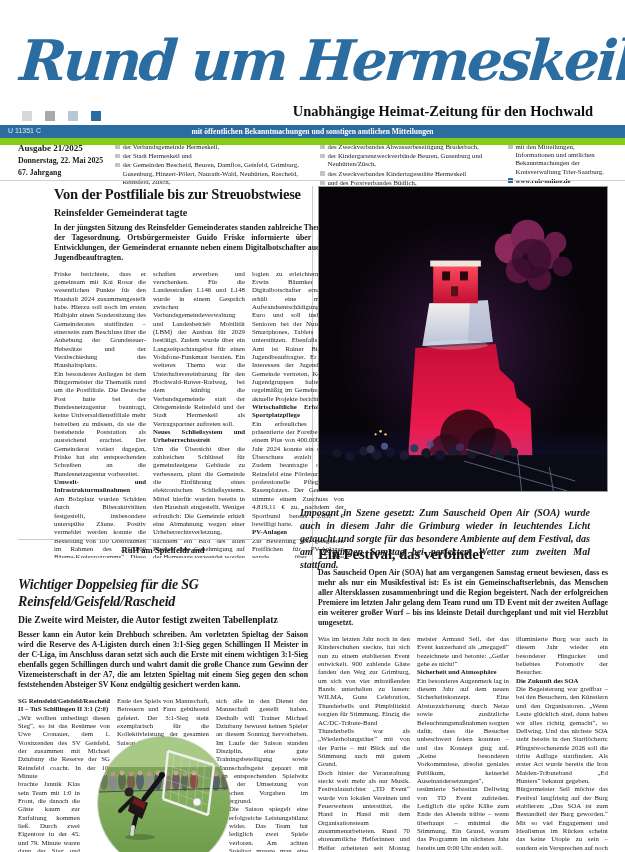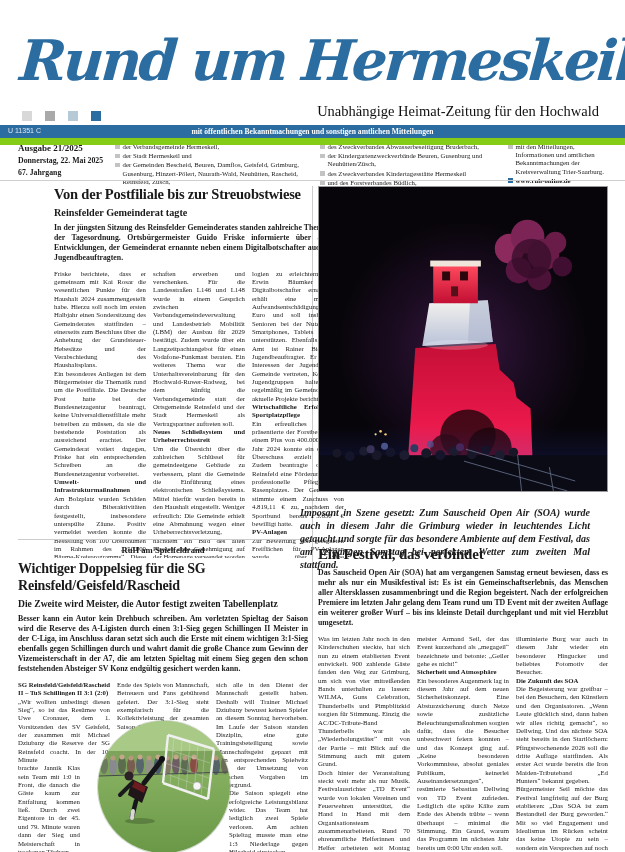--- a/index.html
+++ b/index.html
@@ -6,21 +6,21 @@
   #page{position:relative;width:625px;height:852px;background:#fff;overflow:hidden;
         font-family:"Liberation Serif",serif;color:#1a1a1a;}
   .abs{position:absolute;}
 
   
   .mast-title{left:20px;top:24px;width:588px;text-align:center;white-space:nowrap;
     font-family:"DejaVu Serif",serif;font-style:italic;font-weight:bold;
     font-size:56px;line-height:1.3;color:#2c6da1;letter-spacing:-3px;transform:skewX(-4deg);}
   .squares{left:22px;top:111px;display:flex;gap:13px;}
   .sqr{width:10px;height:10px;display:inline-block;}
-  .tagline{right:26px;top:103px;font-size:14.5px;font-weight:normal;color:#101010;}
+  .tagline{right:32px;top:103px;font-size:14.5px;font-weight:bold;color:#101010;}
   .bluebar{left:0;top:125px;width:625px;height:13px;background:#2c6da1;border-bottom:7px solid #84cc16;}
   .bluebar .code{position:absolute;left:8px;top:2px;font-size:7px;color:#dfe9f2;font-family:"Liberation Sans",sans-serif;}
   .bluebar .banner{position:absolute;left:0;top:2px;width:100%;text-align:center;font-size:7.6px;font-weight:bold;color:#ffffff;}
 
   
   .inforow{left:18px;top:143px;width:590px;display:flex;}
   .inforow .c1{width:97px;}
   .inforow .c2{width:205px;padding-right:10px;box-sizing:border-box;}
   .inforow .c3{width:188px;padding-right:10px;box-sizing:border-box;}
   .inforow .c4{width:100px;}
@@ -158,21 +158,21 @@
         <p class="bsub">PV-Anlagen</p>
         <p>Zur Bewertung von geeigneten Freiflächen für PV-Anlagen wurde über eine Bewertungsmatrix beraten. Künftig soll sich ein Arbeitskreis eingehender mit der Thematik befassen. (LeWe)</p>
       </div>
     </div>
   </div>
 
   <div class="abs art-divider"></div>
 
   <div class="abs soccer">
     <div class="kicker">RuH am Spielfeldrand</div>
-    <h1 class="headline2" style="margin-top:5px;">Wichtiger Doppelsieg für die SG Reinsfeld/Geisfeld/Rascheid</h1>
+    <h1 class="headline2" style="margin-top:21px;font-style:italic;">Wichtiger Doppelsieg für die SG Reinsfeld/Geisfeld/Rascheid</h1>
     <div class="subhead" style="font-size:9.6px;">Die Zweite wird Meister, die Autor festigt zweiten Tabellenplatz</div>
     <p class="lead">Besser kann ein Autor kein Drehbuch schreiben. Am vorletzten Spieltag der Saison wird die Reserve des A-Ligisten durch einen 3:1-Sieg gegen Schillingen II Meister in der C-Liga, im Anschluss daran setzt sich auch die Erste mit einem wichtigen 3:1-Sieg ebenfalls gegen Schillingen durch und wahrt damit die große Chance zum Gewinn der Vizemeisterschaft in der A7, die am letzten Spieltag mit einem Sieg gegen den schon feststehenden Absteiger SV Konz endgültig gesichert werden kann.</p>
     <div class="cols">
       <div class="col">
         <p class="bsub">SG Reinsfeld/Geisfeld/Rascheid II – TuS Schillingen II 3:1 (2:0)</p>
         <p>„Wir wollten unbedingt diesen Sieg“, so ist das Resümee von Uwe Cronauer, dem 1. Vorsitzenden des SV Geisfeld, der zusammen mit Michael Dziubany die Reserve der SG Reinsfeld coacht. In der 10. Minute</p>
         <p class="narrow">brachte Jannik Klas sein Team mit 1:0 in Front, die danach die Gäste kaum zur Entfaltung kommen ließ. Durch zwei Eigentore in der 45. und 79. Minute waren dann der Sieg und Meisterschaft in trockenen Tüchern.</p>
 
       </div>
       <div class="col">

